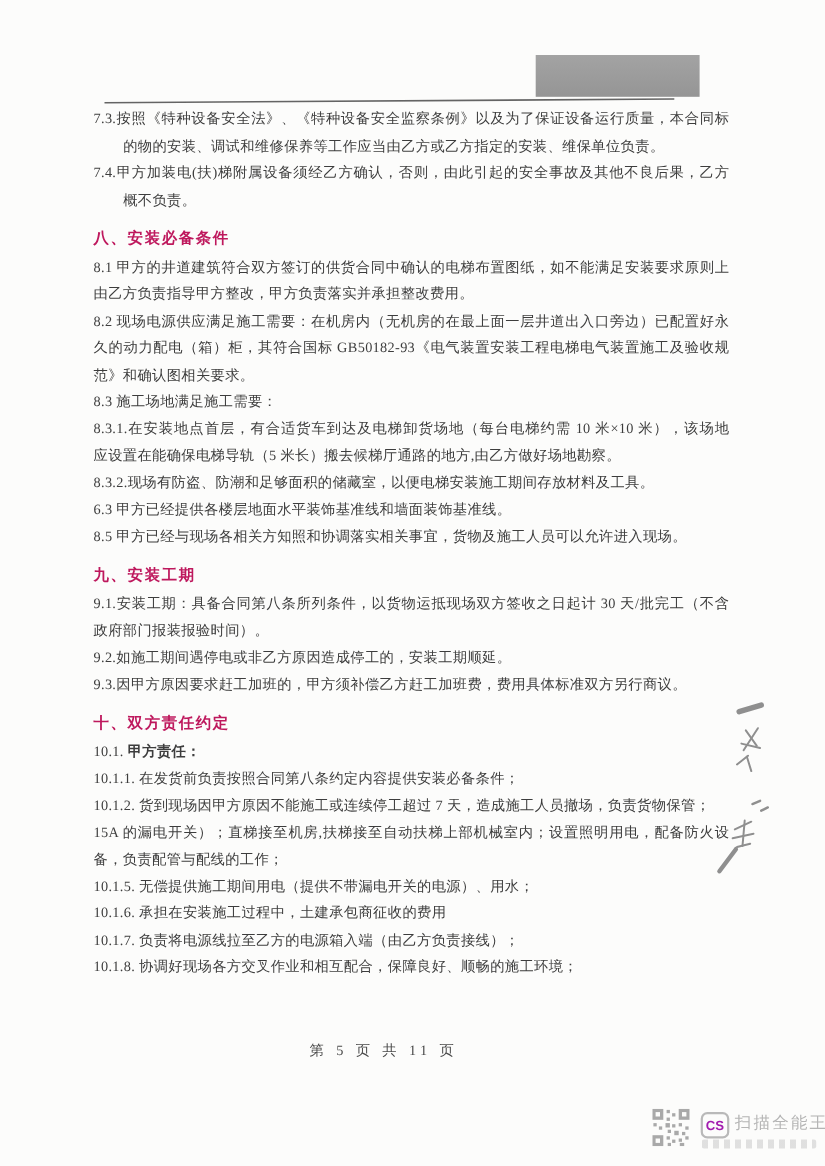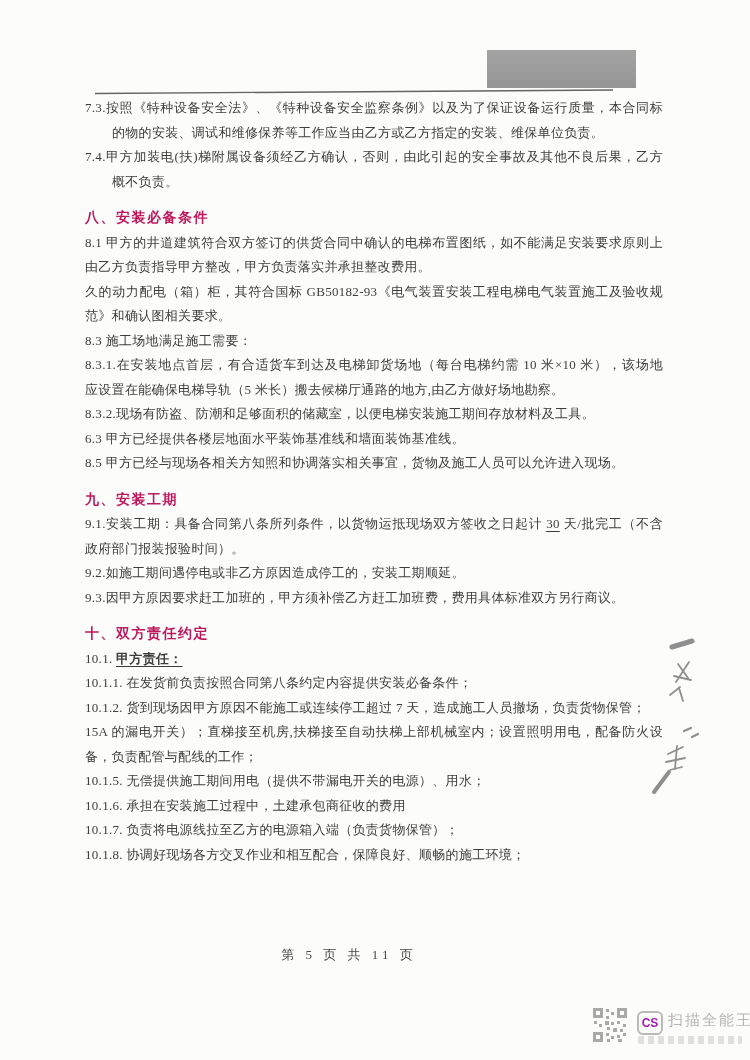--- a/index.html
+++ b/index.html
@@ -5,21 +5,21 @@
   html,body{margin:0;padding:0;}
   body{width:750px;height:1060px;position:relative;overflow:hidden;background:#e9e9e9;}
   .page{position:absolute;inset:0;background:#fcfcfb;font-family:"Liberation Serif","DejaVu Serif",serif;color:#3d3d3d;}
   .scan-rule{position:absolute;left:0;top:0;width:750px;height:110px;pointer-events:none;}
   .redaction{position:absolute;left:487px;top:50px;width:149px;height:38px;background:linear-gradient(180deg,#a3a3a3,#959595);}
   .content{position:absolute;left:85px;top:96px;width:578px;font-size:13px;}
   .line{height:24.5px;line-height:24.5px;letter-spacing:0.3px;}
   .line.fill{text-align:justify;text-align-last:justify;}
   .line.indent{padding-left:27px;}
   .line.heading{font-weight:bold;margin-top:12px;font-size:14px;color:#be185d;letter-spacing:1.5px;}
-  .u{text-decoration:underline;text-underline-offset:3px;}
+  .u{text-underline-offset:3px;}
   .b{font-weight:bold;}
   .footer{position:absolute;left:85px;top:946px;width:528px;text-align:center;font-size:13px;letter-spacing:4px;color:#4a4a4a;font-family:"Liberation Serif","DejaVu Serif",serif;}
   .handwriting{position:absolute;pointer-events:none;}
   .wm{position:absolute;left:590px;top:1004px;width:160px;height:46px;}
   .wm-qr{position:absolute;left:3px;top:4px;}
   .wm-logo{position:absolute;left:47px;top:7px;width:22px;height:20px;border:2px solid #b9b9b9;border-radius:6px;color:#a21caf;font-family:"Liberation Sans","DejaVu Sans",sans-serif;font-weight:bold;font-size:12px;line-height:20px;text-align:center;letter-spacing:0;}
   .wm-appname{position:absolute;left:78px;top:7px;font-family:"Liberation Sans","DejaVu Sans",sans-serif;font-size:15px;color:#b5b5b5;letter-spacing:2px;white-space:nowrap;}
   .wm-sub{position:absolute;left:48px;top:32px;width:104px;height:8px;opacity:.75;border-radius:2px;
     background:repeating-linear-gradient(90deg,#d6d6d6 0 6px,rgba(0,0,0,0) 6px 10px);}
 </style>
@@ -35,20 +35,21 @@
   <div class="redaction"></div>
 
   <div class="content">
       <div class="line fill">7.3.按照《特种设备安全法》、《特种设备安全监察条例》以及为了保证设备运行质量，本合同标</div>
       <div class="line indent">的物的安装、调试和维修保养等工作应当由乙方或乙方指定的安装、维保单位负责。</div>
       <div class="line fill">7.4.甲方加装电(扶)梯附属设备须经乙方确认，否则，由此引起的安全事故及其他不良后果，乙方</div>
       <div class="line indent">概不负责。</div>
       <div class="line heading">八、安装必备条件</div>
       <div class="line fill">8.1 甲方的井道建筑符合双方签订的供货合同中确认的电梯布置图纸，如不能满足安装要求原则上</div>
       <div class="line">由乙方负责指导甲方整改，甲方负责落实并承担整改费用。</div>
+      <div class="line fill">8.2 现场电源供应满足施工需要：在机房内（无机房的在最上面一层井道出入口旁边）已配置好永</div>
       <div class="line fill">久的动力配电（箱）柜，其符合国标 GB50182-93《电气装置安装工程电梯电气装置施工及验收规</div>
       <div class="line">范》和确认图相关要求。</div>
       <div class="line">8.3 施工场地满足施工需要：</div>
       <div class="line fill">8.3.1.在安装地点首层，有合适货车到达及电梯卸货场地（每台电梯约需 10 米×10 米），该场地</div>
       <div class="line">应设置在能确保电梯导轨（5 米长）搬去候梯厅通路的地方,由乙方做好场地勘察。</div>
       <div class="line">8.3.2.现场有防盗、防潮和足够面积的储藏室，以便电梯安装施工期间存放材料及工具。</div>
       <div class="line">6.3 甲方已经提供各楼层地面水平装饰基准线和墙面装饰基准线。</div>
       <div class="line">8.5 甲方已经与现场各相关方知照和协调落实相关事宜，货物及施工人员可以允许进入现场。</div>
       <div class="line heading">九、安装工期</div>
       <div class="line fill"><span>9.1.安装工期：具备合同第八条所列条件，以货物运抵现场双方签收之日起计 </span><span class="u">30</span><span> 天/批完工（不含</span></div>
@@ -56,21 +57,21 @@
       <div class="line">9.2.如施工期间遇停电或非乙方原因造成停工的，安装工期顺延。</div>
       <div class="line">9.3.因甲方原因要求赶工加班的，甲方须补偿乙方赶工加班费，费用具体标准双方另行商议。</div>
       <div class="line heading">十、双方责任约定</div>
       <div class="line"><span>10.1. </span><span class="u b">甲方责任：</span></div>
       <div class="line">10.1.1. 在发货前负责按照合同第八条约定内容提供安装必备条件；</div>
       <div class="line">10.1.2. 货到现场因甲方原因不能施工或连续停工超过 7 天，造成施工人员撤场，负责货物保管；</div>
       <div class="line fill">15A 的漏电开关）；直梯接至机房,扶梯接至自动扶梯上部机械室内；设置照明用电，配备防火设</div>
       <div class="line">备，负责配管与配线的工作；</div>
       <div class="line">10.1.5. 无偿提供施工期间用电（提供不带漏电开关的电源）、用水；</div>
       <div class="line">10.1.6. 承担在安装施工过程中，土建承包商征收的费用</div>
-      <div class="line">10.1.7. 负责将电源线拉至乙方的电源箱入端（负责货物保管）；</div>
+      <div class="line">10.1.7. 负责将电源线拉至乙方的电源箱入端（由乙方负责接线）；</div>
       <div class="line">10.1.8. 协调好现场各方交叉作业和相互配合，保障良好、顺畅的施工环境；</div>
     </div>
 
   <svg class="handwriting" style="left:662px;top:638px;" width="42" height="66" viewBox="0 0 42 66">
     <g stroke="#8f8f8f" fill="none" stroke-linecap="round">
       <path d="M10,9 L30,3" stroke-width="5"></path>
       <path d="M16,26 L26,40" stroke-width="1.8"></path>
       <path d="M27,24 L14,44" stroke-width="1.8"></path>
       <path d="M12,38 L29,42" stroke-width="1.8"></path>
       <path d="M8,57 L18,49" stroke-width="1.8"></path>

